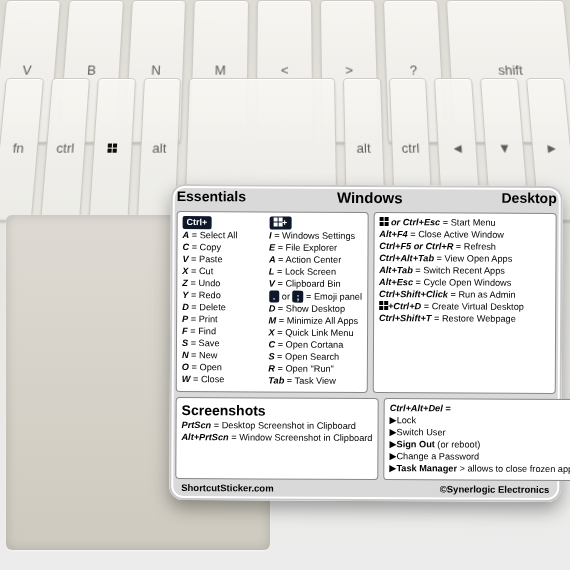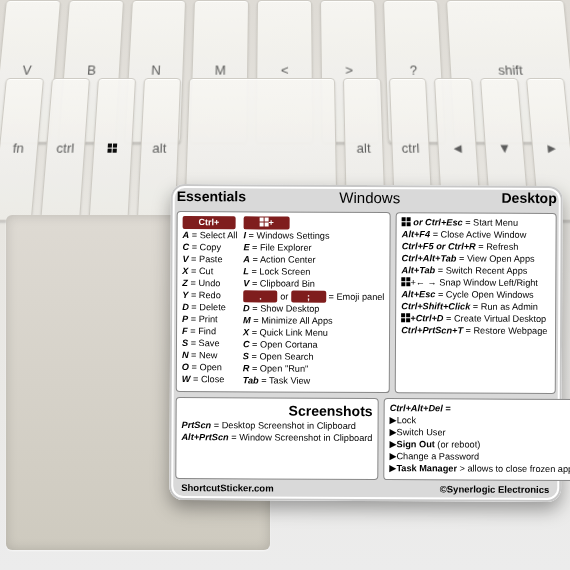--- a/index.html
+++ b/index.html
@@ -55,21 +55,21 @@
       0 8px 18px rgba(0,0,0,.35),
       inset 0 0 0 2px #c7c7c7,
       inset 0 0 0 4px #fff;
     transform: rotate(0.3deg);
     color:#000;
     font-size: 9.2px;
     line-height: 1.25;
   }
   .sticker .title {
     text-align: right;
-    font-weight: 400;
+    font-weight: 700;
     font-size: 15px;
     margin: 0 8px 2px 0;
   }
   .section-label {
     font-weight: 700;
     font-size: 14px;
   }
   .top {
     display: flex;
     gap: 5px;
@@ -83,24 +83,24 @@
   }
   .essentials { flex: 1.05; }
   .desktop { flex: 1; }
   .headrow { display:flex; justify-content:space-between; margin: -2px 0 2px; }
   .cols { display:flex; gap:6px; }
   .col { flex:1; }
   .row { white-space: nowrap; margin: .5px 0; }
   .k { font-weight: 700; font-style: italic; }
   .keycap {
     display:inline-block;
-    background:#7f1d1d;
+    background:#0f172a;
     color:#fff;
     font-weight:700;
-    padding: 1px 16px;
+    padding: 1px 4px;
     border-radius:2px;
     font-size: 9px;
     line-height: 1.2;
     vertical-align: middle;
   }
   .winicon {
     display:inline-block;
     width:9px; height:9px;
     position:relative;
     vertical-align:-1px;
@@ -217,32 +217,31 @@
       </div>
     </div>
 
     <div class="panel desktop">
       <div id="desk">
           <div class="row"><span class="k"><span class="winicon"></span> or Ctrl+Esc</span> = Start Menu</div>
           <div class="row"><span class="k">Alt+F4</span> = Close Active Window</div>
           <div class="row"><span class="k">Ctrl+F5 or Ctrl+R</span> = Refresh</div>
           <div class="row"><span class="k">Ctrl+Alt+Tab</span> = View Open Apps</div>
           <div class="row"><span class="k">Alt+Tab</span> = Switch Recent Apps</div>
-          <div class="row"><span class="winicon"></span>+← → Snap Window Left/Right</div>
           <div class="row"><span class="k">Alt+Esc</span> = Cycle Open Windows</div>
           <div class="row"><span class="k">Ctrl+Shift+Click</span> = Run as Admin</div>
           <div class="row"><span class="k"><span class="winicon"></span>+Ctrl+D</span> = Create Virtual Desktop</div>
-          <div class="row"><span class="k">Ctrl+PrtScn+T</span> = Restore Webpage</div>
+          <div class="row"><span class="k">Ctrl+Shift+T</span> = Restore Webpage</div>
         </div>
     </div>
   </div>
 
   <div class="bottom">
     <div class="panel screenshots">
-      <div class="section-label" style="text-align:right">Screenshots</div>
+      <div class="section-label" style="text-align:left">Screenshots</div>
       <div id="shots">
           <div class="row"><span class="k">PrtScn</span> = Desktop Screenshot in Clipboard</div>
           <div class="row"><span class="k">Alt+PrtScn</span> = Window Screenshot in Clipboard</div>
         </div>
     </div>
     <div class="panel cad">
       <div class="k">Ctrl+Alt+Del =</div>
       <div id="cad">
           <div class="row">▶Lock</div>
           <div class="row">▶Switch User</div>

